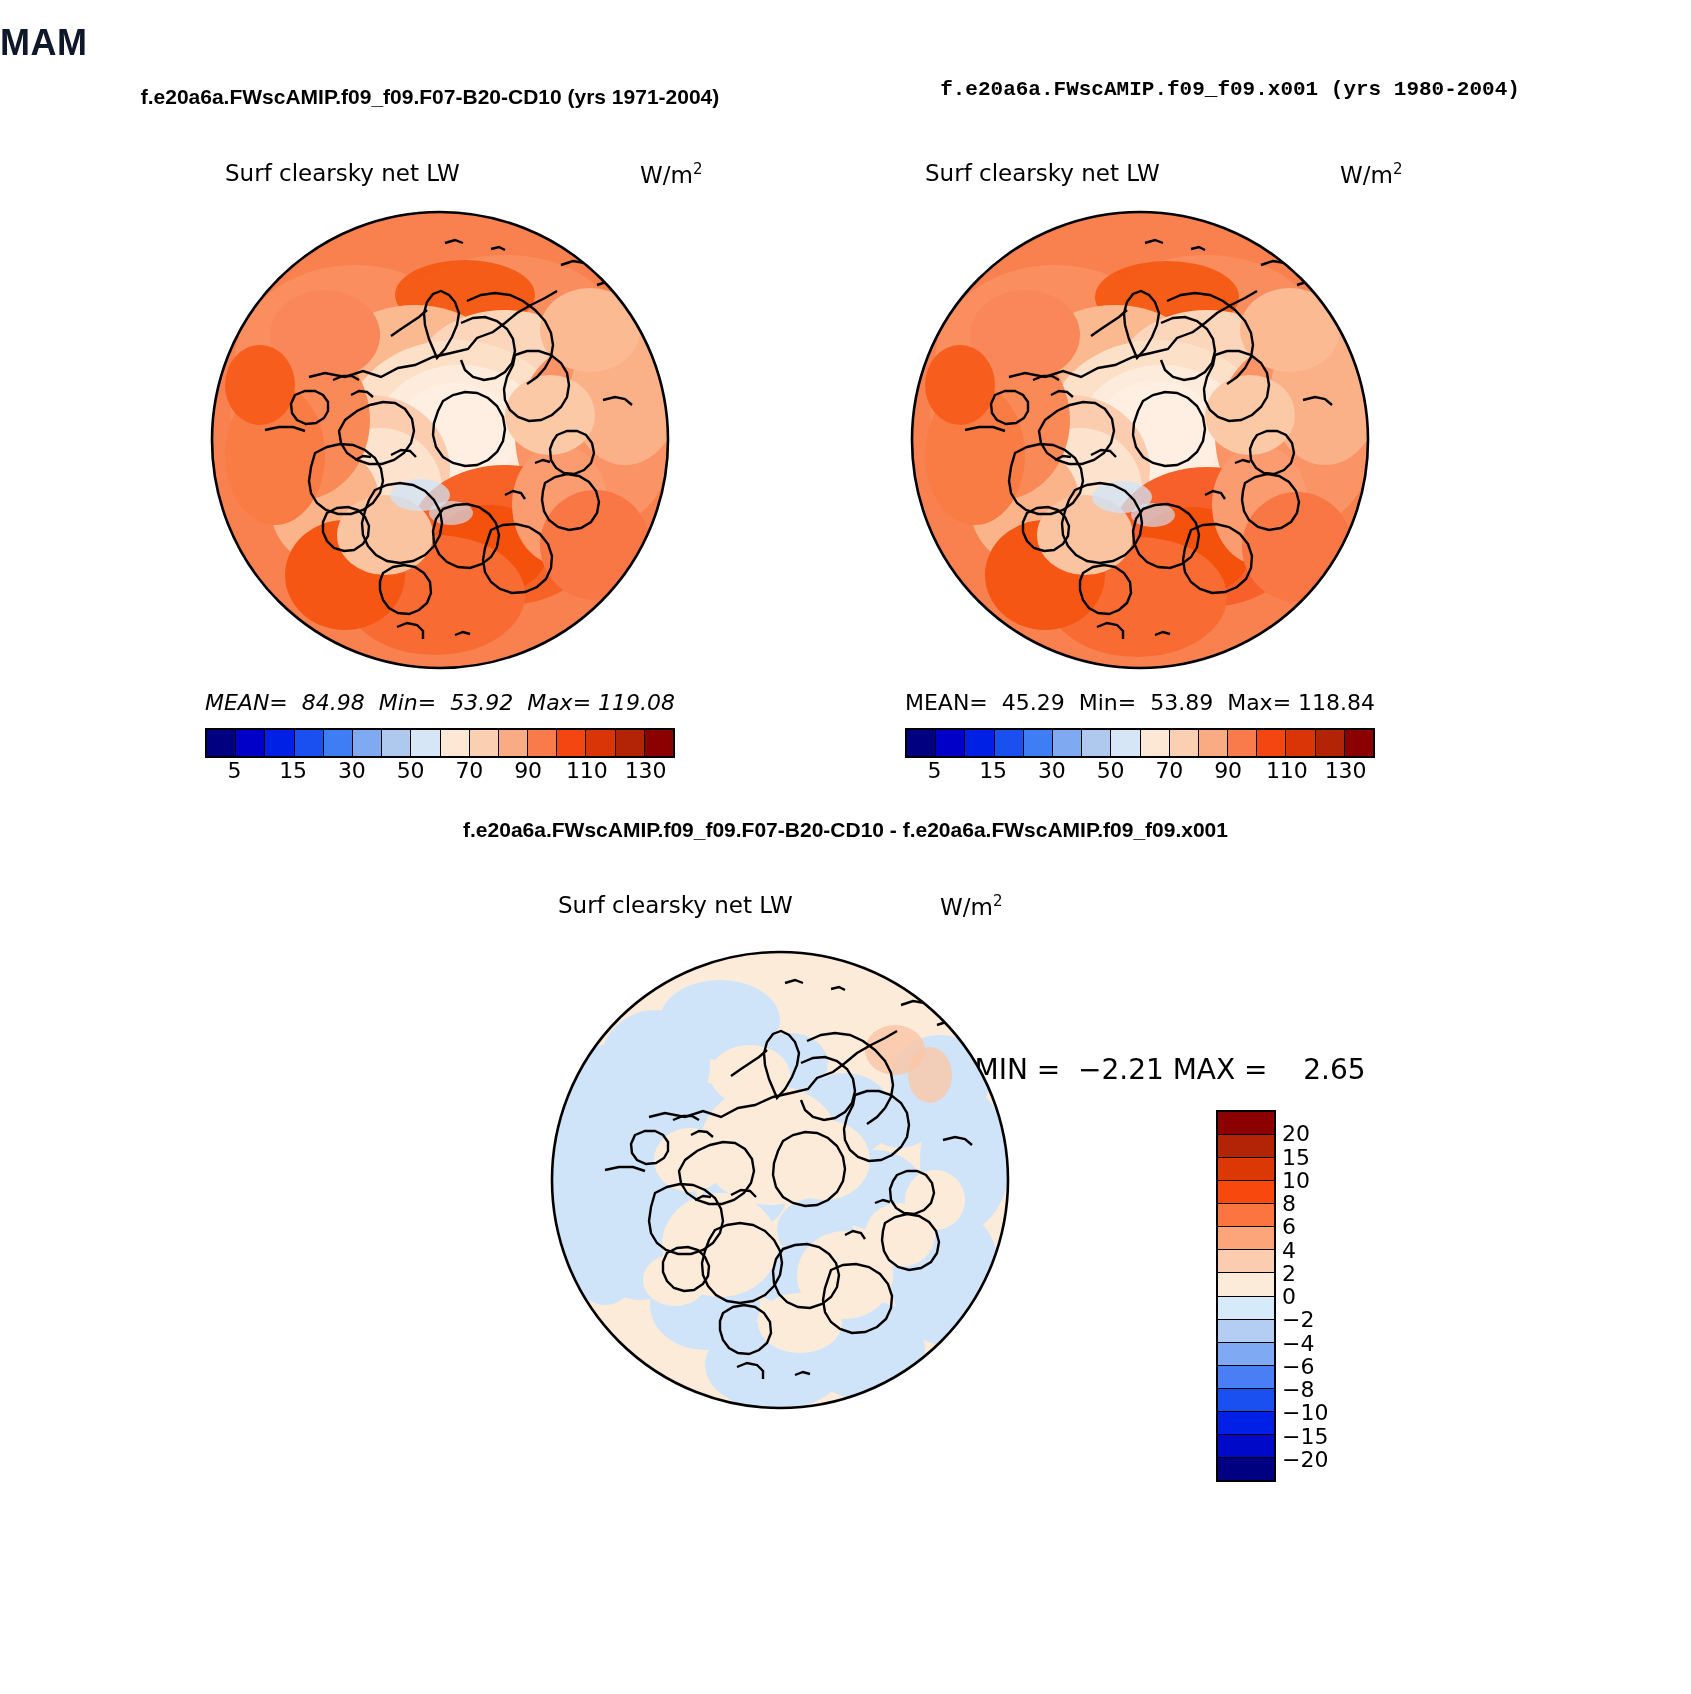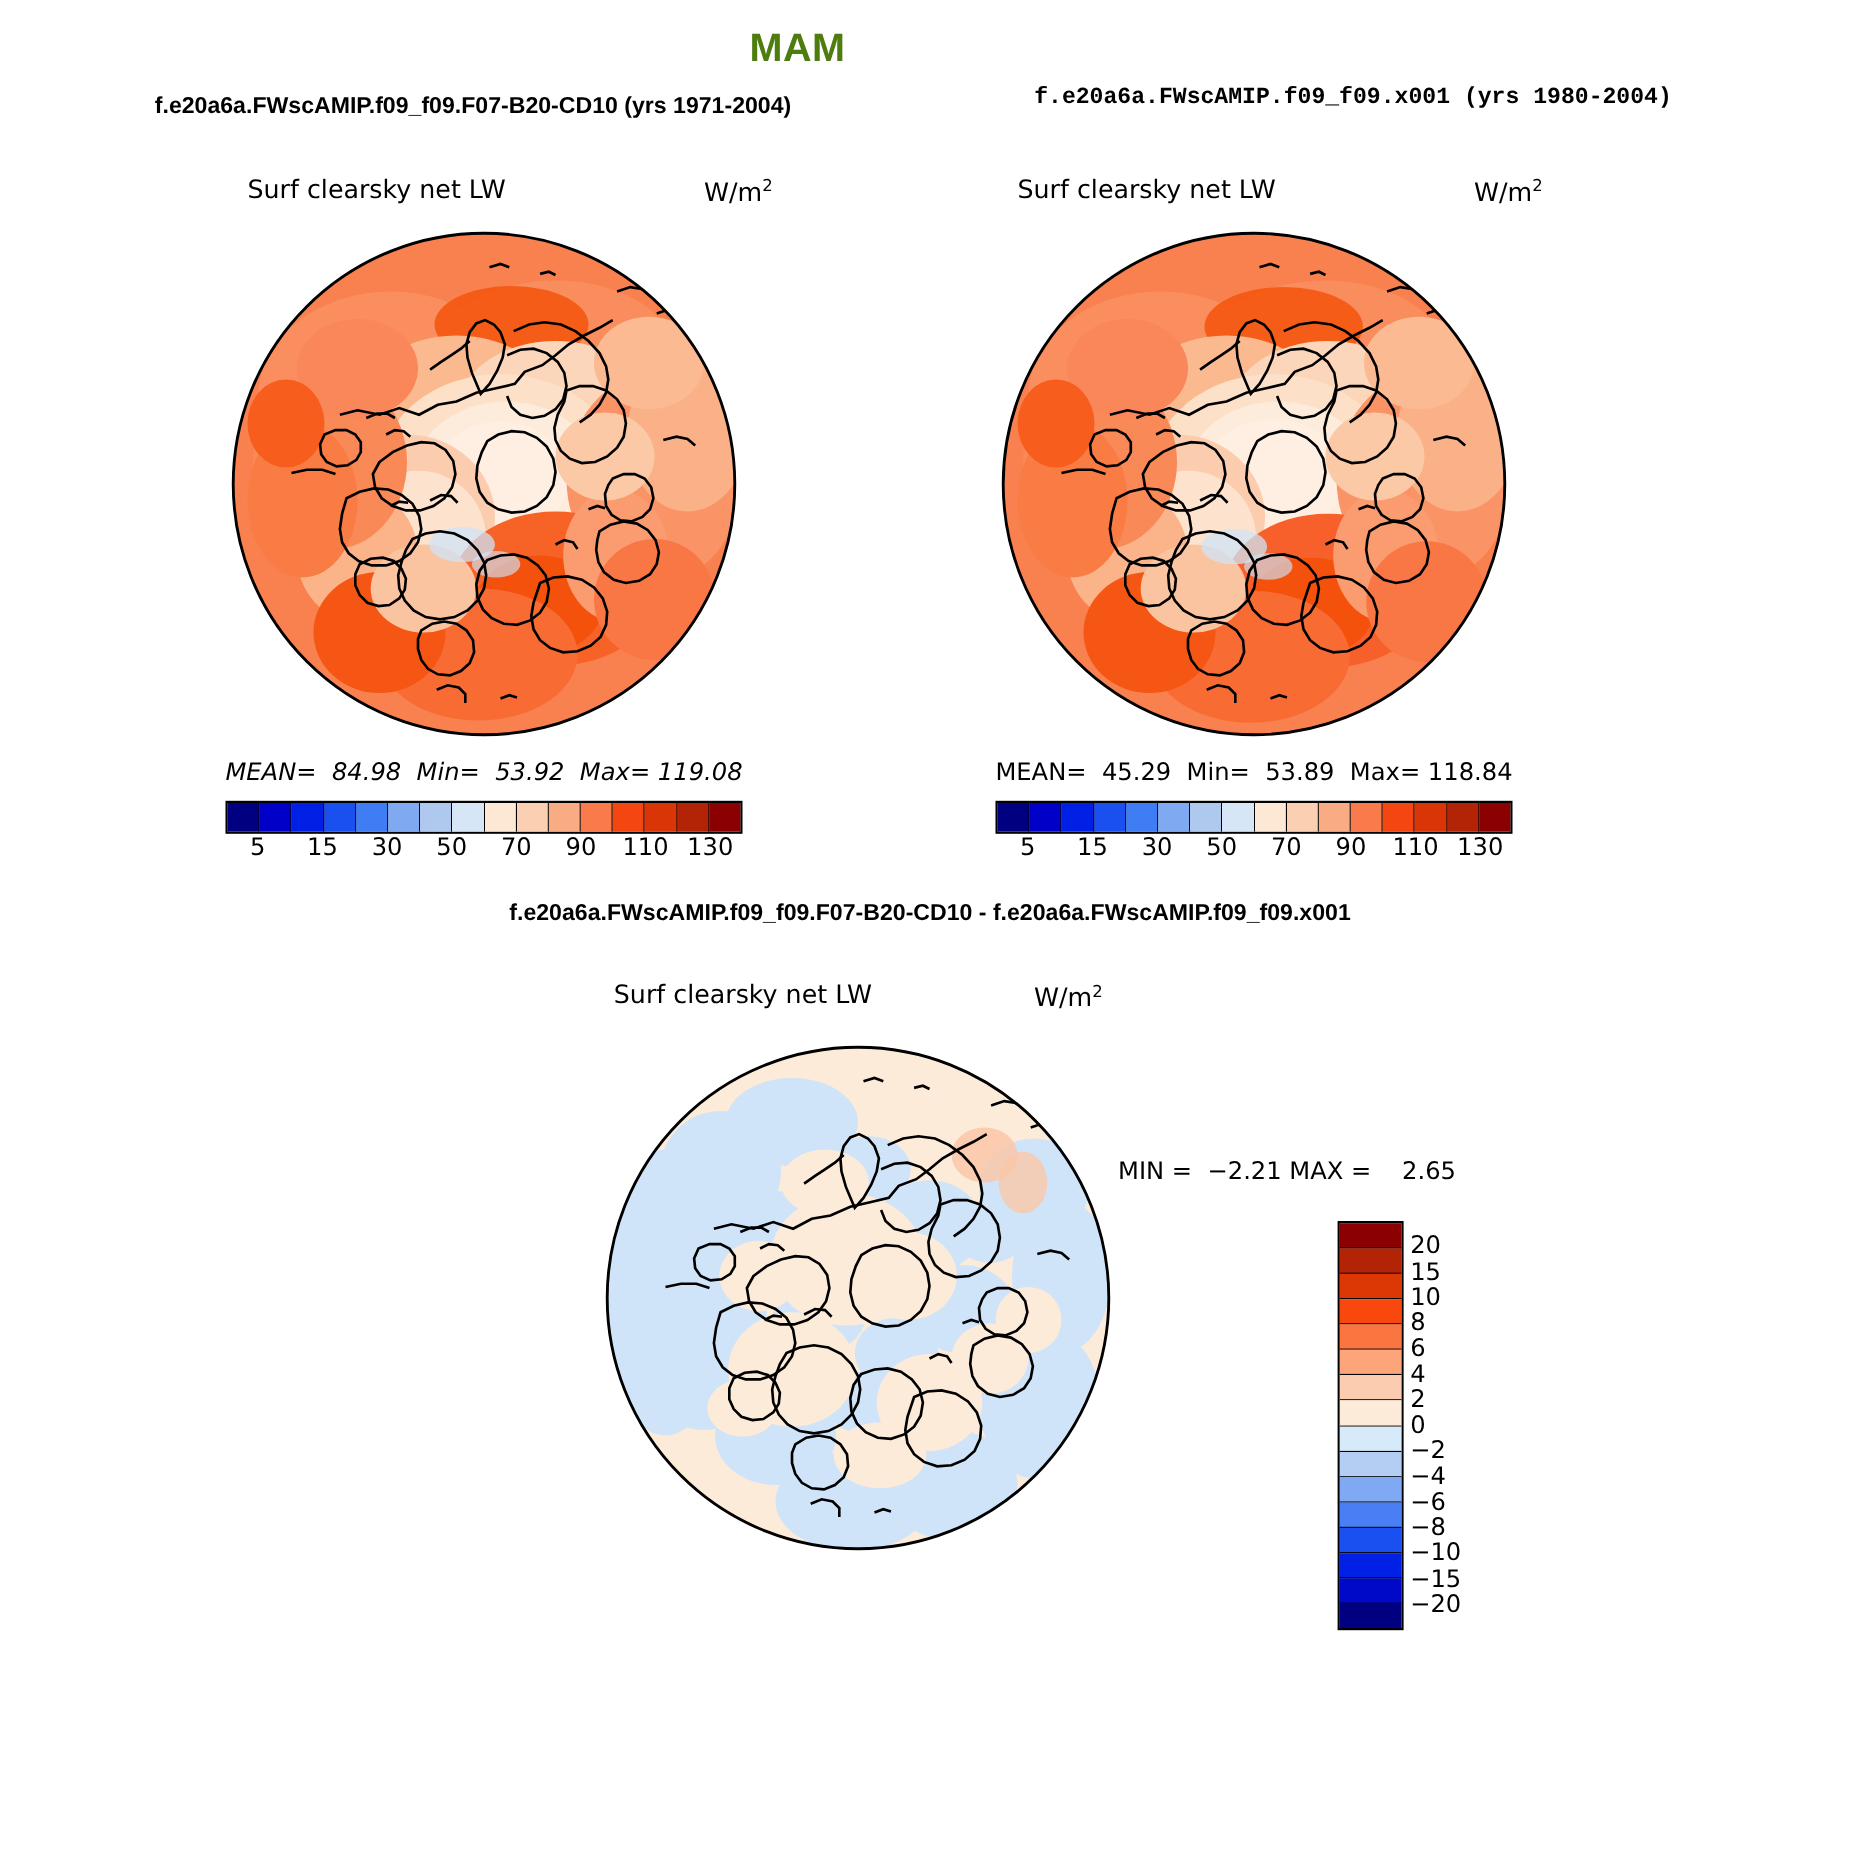--- a/index.html
+++ b/index.html
@@ -12,25 +12,25 @@
     height: 1694px;
     position: relative;
     font-family: "DejaVu Sans", sans-serif;
     overflow: hidden;
   }
   .abs { position: absolute; }
 
   
   #main-title {
     left: 0; top: 22px; width: 1450px;
-    text-align: center;
+    text-align: left;
     font-family: "Liberation Sans", sans-serif;
     font-weight: bold;
     font-size: 36px;
-    color: #4d7c0f;
+    color: #0f172a;
     letter-spacing: 0.5px;
   }
   .case-title {
     font-family: "Liberation Sans", sans-serif;
     font-weight: bold;
     font-size: 21px;
     color: #000;
     text-align: center;
     white-space: nowrap;
   }
@@ -122,21 +122,21 @@
     width: 74px;
     text-align: left;
     transform: translateY(-50%);
     white-space: nowrap;
   }
 
   #diff-minmax {
     left: 940px; top: 1053px; width: 460px;
     text-align: center;
     font-family: "DejaVu Sans", sans-serif;
-    font-size: 22px;
+    font-size: 28px;
     color: #000;
     white-space: pre;
   }
 
   
   .map-svg { display: block; }
 </style>
 </head>
 <body>
 

